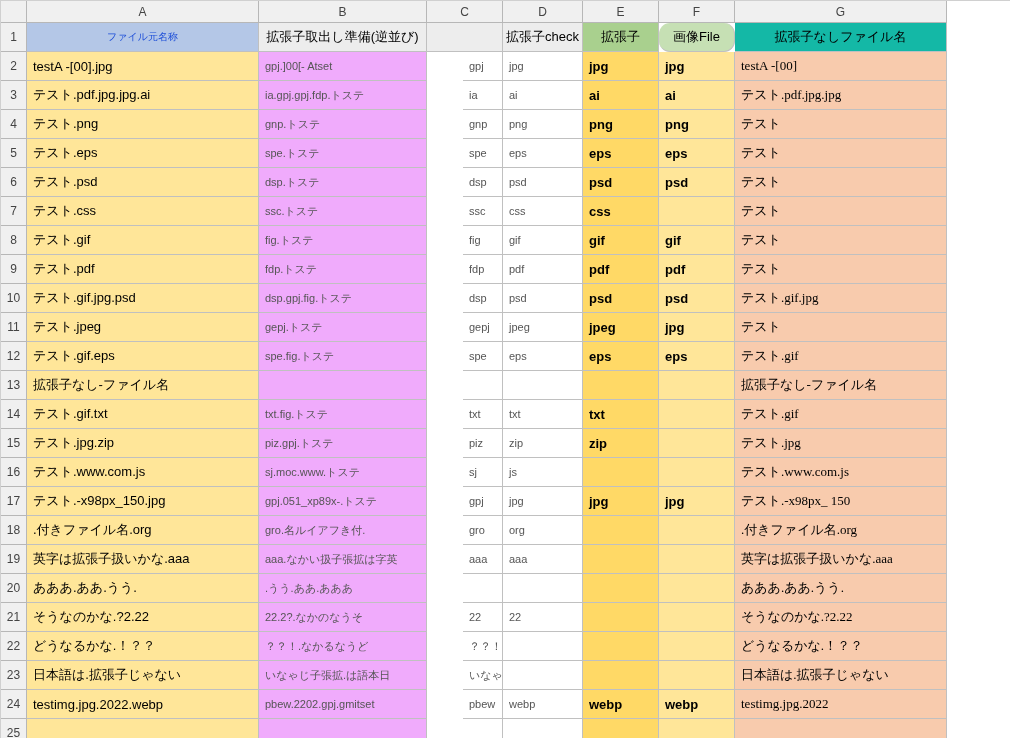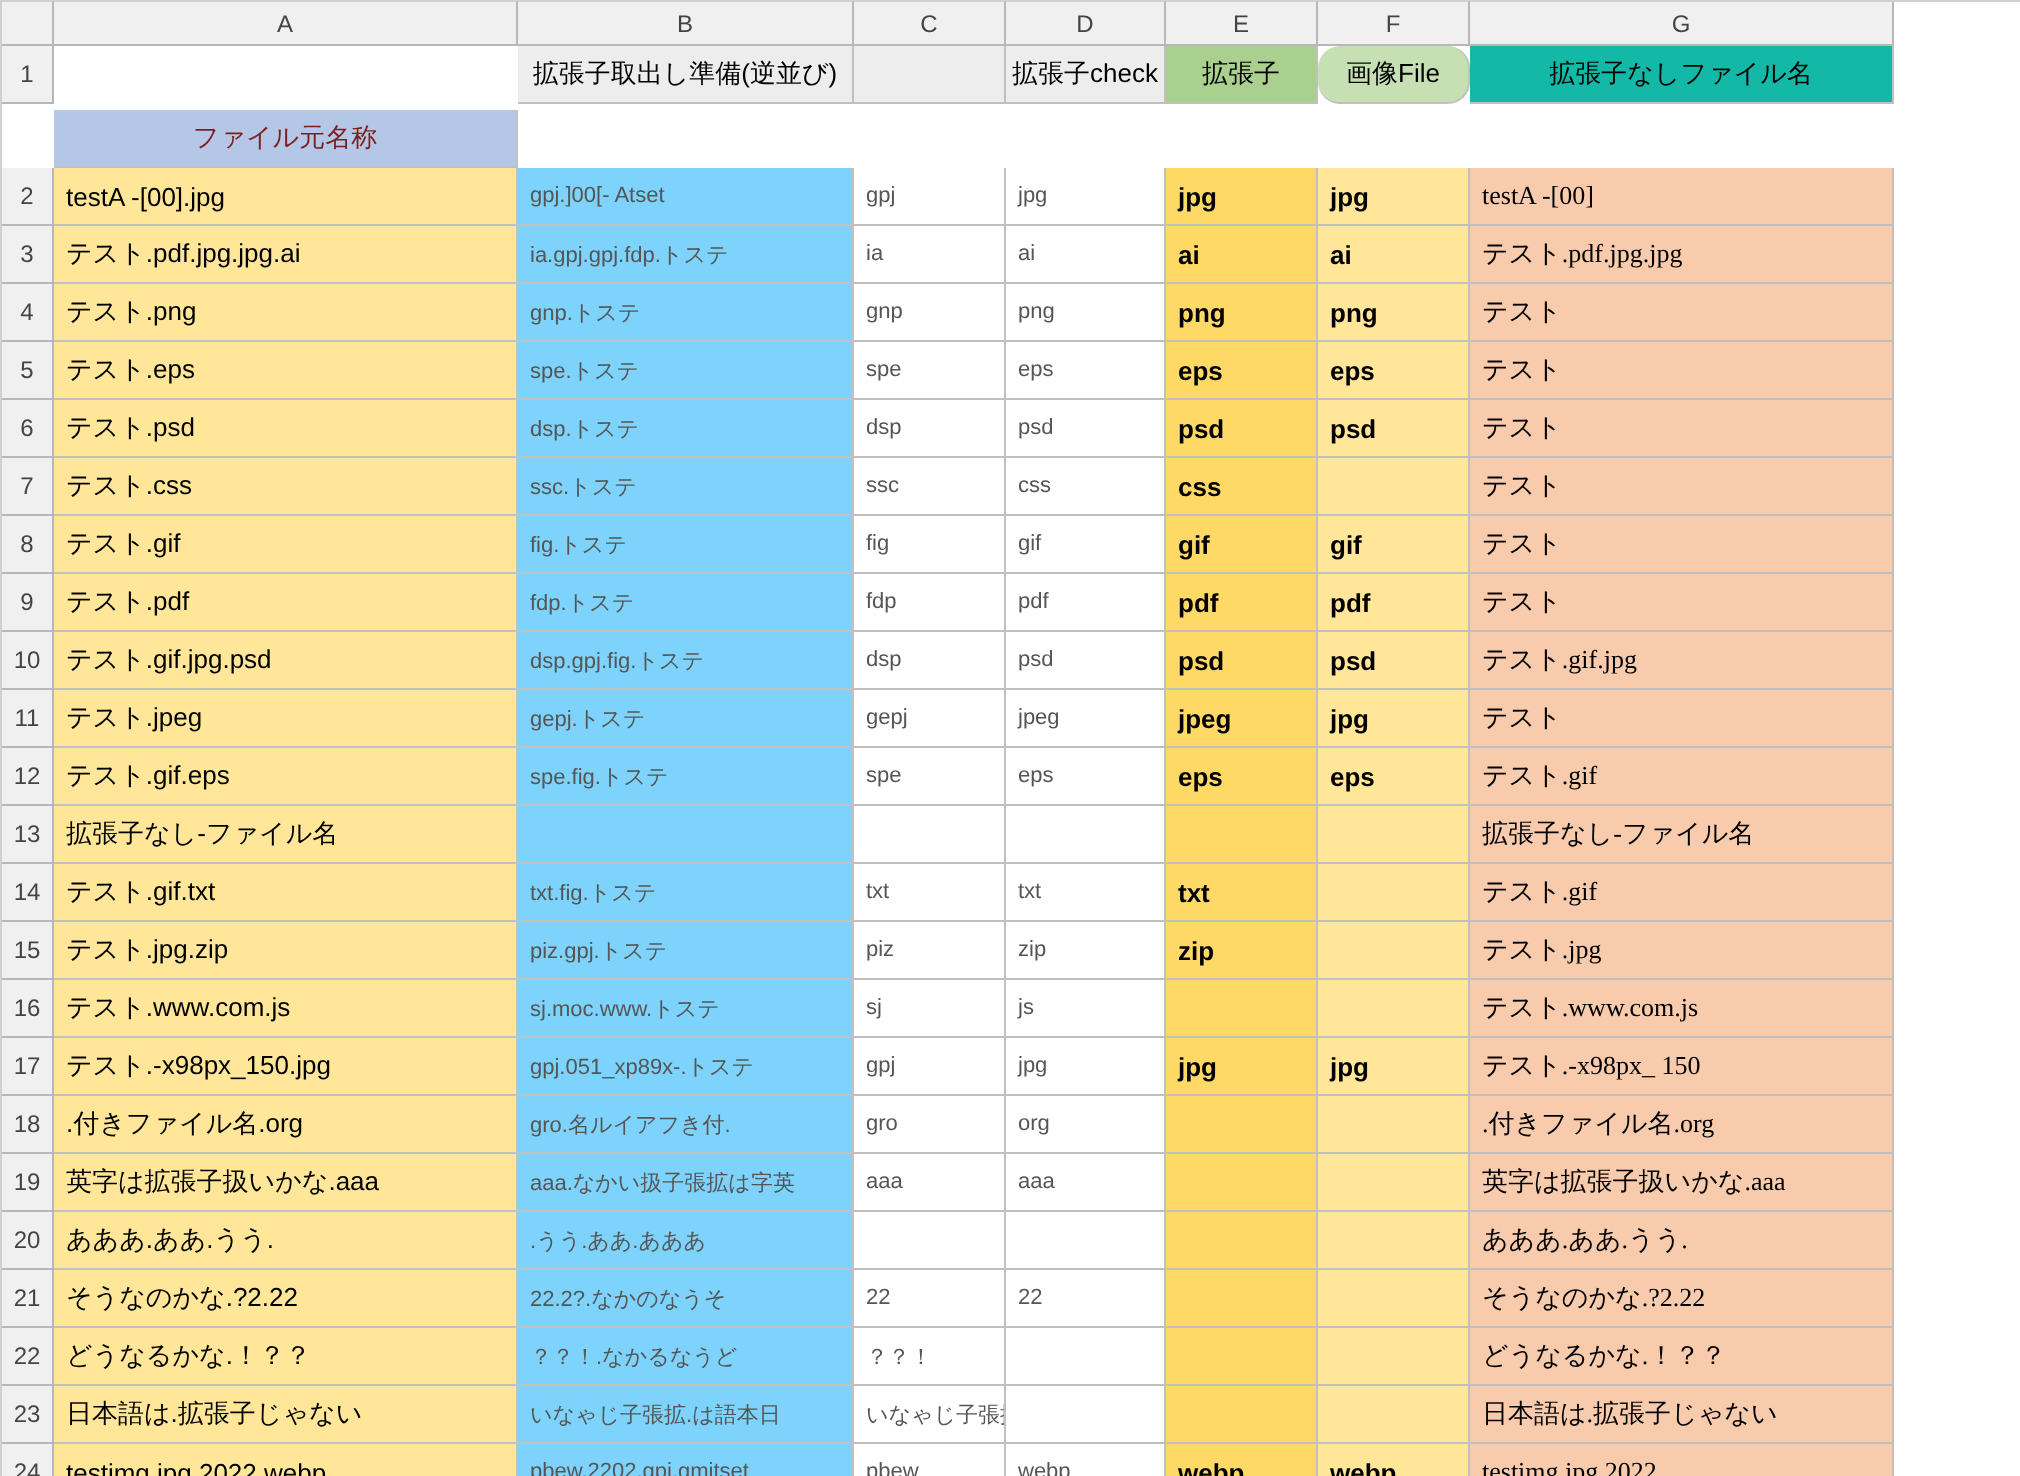--- a/index.html
+++ b/index.html
@@ -41,28 +41,28 @@
       font-size: 12px;
       border-bottom: 1px solid #b7b7b7;
       border-right: 1px solid #b7b7b7;
     }
     .corner {
       background: #f0f0f0;
       border-right: 1px solid #b7b7b7;
       border-bottom: 1px solid #b7b7b7;
       height: 22px;
     }
-    .hdr-A { background: #b4c7e7; font-size: 13px; justify-content: center; color: #7f1d1d; margin-top: 32px; }
+    .hdr-A { background: #b4c7e7; font-size: 10px; justify-content: center; color: #1d4ed8; }
     .hdr-BCD { background: #ededed; font-size: 13px; justify-content: center; color: #000; }
     .hdr-E { background: #a9d08e; font-size: 13px; justify-content: center; color: #000; }
     .hdr-F { background: #c6e0b4; font-size: 13px; justify-content: center; color: #000; border-radius: 11px; }
     .hdr-G { background: #14b8a6; font-size: 13px; justify-content: center; color: #000; }
     .col-A { background: #ffe699; font-size: 13px; color: #000; font-weight: normal; }
-    .col-B { background: #7dd3fc; font-size: 11px; color: #555; }
-    .col-C { background: #fff; font-size: 11px; color: #555; }
+    .col-B { background: #f0abfc; font-size: 11px; color: #555; }
+    .col-C { background: #fff; font-size: 11px; color: #555; margin-left: 36px; }
     .col-D { background: #fff; font-size: 11px; color: #555; }
     .col-E { background: #ffd966; font-size: 13px; color: #000; font-weight: bold; }
     .col-F { background: #ffe699; font-size: 13px; color: #000; font-weight: bold; }
     .col-G { background: #f8cbad; font-size: 13px; color: #000; font-family: Liberation Serif, serif; }
     .lastrow { border-bottom: 2px solid #888; }
   </style>
 </head>
 <body>
 
 <div class="sheet" id="sheet">

